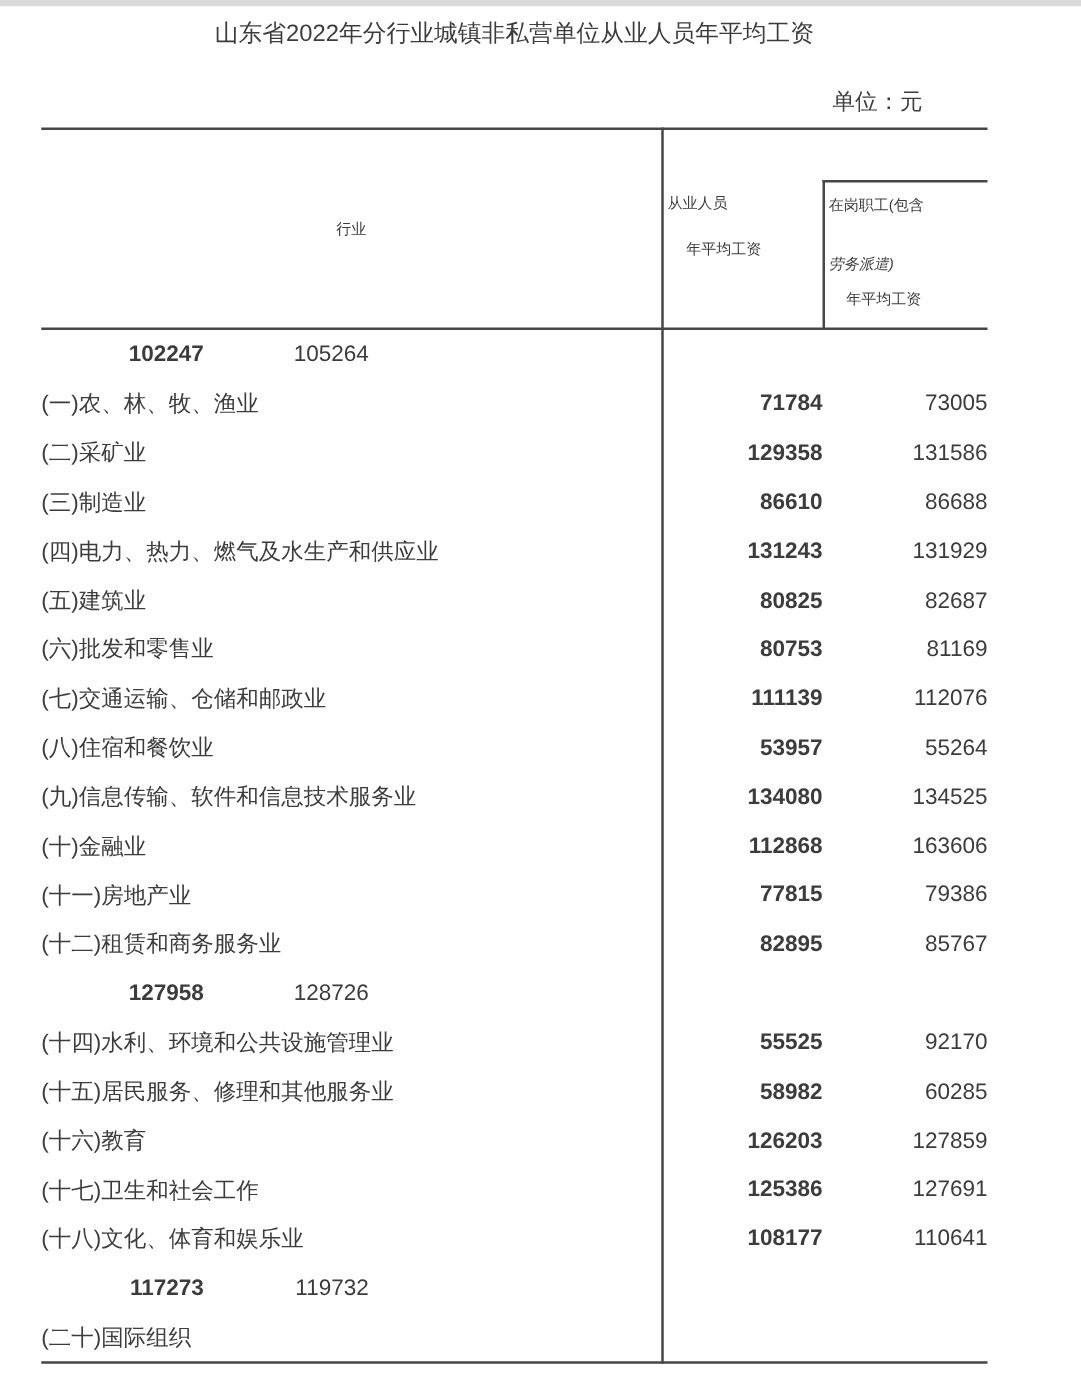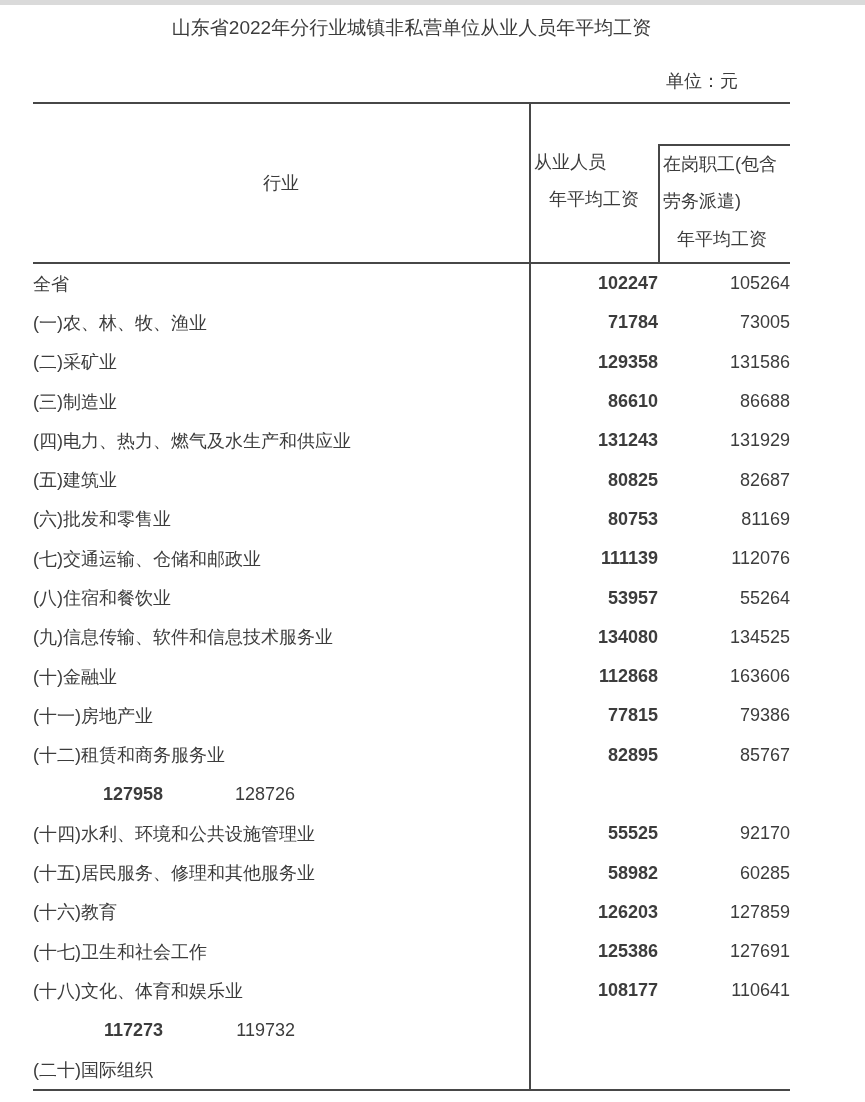--- a/index.html
+++ b/index.html
@@ -29,26 +29,26 @@
   }
   .hrule{position:absolute;left:33px;width:757px;height:2px;background:#474747;}
   #rule-top{top:102px;}
   #rule-header-bottom{top:262px;}
   #rule-bottom{top:1089px;}
   #vline-col1{position:absolute;left:529px;top:102px;width:2px;height:989px;background:#474747;}
   #col3-box{
     position:absolute;left:658px;top:144px;width:130px;height:118px;
     border-left:2px solid #474747;border-top:2px solid #474747;
   }
-  .hcell{position:absolute;font-size:18px;line-height:22px;color:#3c3c3c;white-space:nowrap;}
+  .hcell{position:absolute;font-size:12px;line-height:22px;color:#3c3c3c;white-space:nowrap;}
   #h-industry{left:33px;top:172px;width:496px;text-align:center;}
   #h-emp-1{left:534px;top:151px;}
   #h-emp-2{left:549px;top:188px;}
   #h-onp-1{left:663px;top:153px;}
-  #h-onp-2{left:663px;top:190px;}
+  #h-onp-2{left:663px;top:200px;font-style:italic;}
   #h-onp-3{left:677px;top:228px;}
   #tbody{
     position:absolute;left:33px;top:264px;width:757px;
   }
   .trow{
     height:39.3px;
     display:flex;align-items:center;
     font-size:18px;color:#3c3c3c;
   }
   .c-ind{flex:1;white-space:nowrap;overflow:hidden;}
@@ -73,21 +73,20 @@
   <div id="h-industry" class="hcell">行业</div>
   <div id="h-emp-1" class="hcell">从业人员</div>
   <div id="h-emp-2" class="hcell">年平均工资</div>
   <div id="h-onp-1" class="hcell">在岗职工(包含</div>
   <div id="h-onp-2" class="hcell">劳务派遣)</div>
   <div id="h-onp-3" class="hcell">年平均工资</div>
 
   <div id="tbody">
 
       <div class="trow">
-        <div class="c-ind">全省</div>
         <div class="c-emp">102247</div>
         <div class="c-onp">105264</div>
       </div>
 
       <div class="trow">
         <div class="c-ind">(一)农、林、牧、渔业</div>
         <div class="c-emp">71784</div>
         <div class="c-onp">73005</div>
       </div>
 

